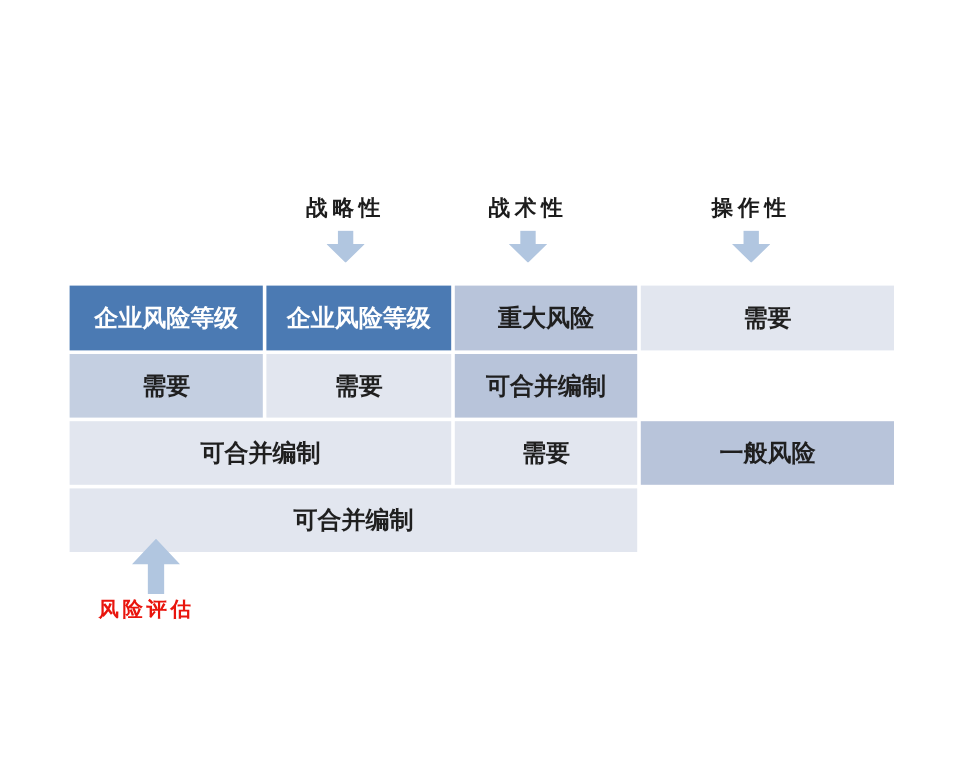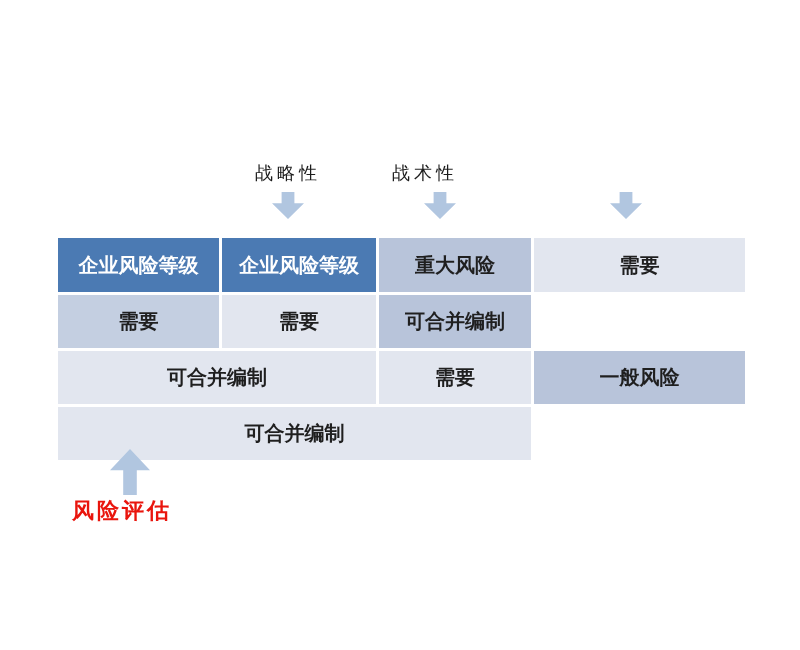--- a/index.html
+++ b/index.html
@@ -16,21 +16,21 @@
     overflow: hidden;
   }
 
   
   .top-label {
     position: absolute;
     top: 161px;
     width: 110px;
     text-align: center;
     font-size: 18px;
-    font-weight: normal;
+    font-weight: bold;
     color: #1c1c1c;
     letter-spacing: 4px;
   }
 
   
   .down-arrow {
     position: absolute;
     top: 192px;
     width: 32px;
     height: 27px;
@@ -81,33 +81,34 @@
   .span2 { grid-column: span 2; }
   .span3 { grid-column: span 3; }
 
   
   .annotation {
     position: absolute;
     left: 60px;
     top: 496px;
     width: 124px;
     text-align: center;
-    font-size: 22px;
+    font-size: 17px;
     font-weight: bold;
     color: var(--annotation-red, #e9150d);
     letter-spacing: 3px;
   }
 </style>
 </head>
 <body>
 
 <div class="canvas">
 
   <div class="top-label" style="left:233px">战略性</div>
-  <div class="top-label" style="left:370px">战术性</div>
+  <div class="top-label" style="left:385px">战术性</div>
+  <div class="top-label" style="left:571px">操作性</div>
 
   <div class="down-arrow" style="left:272px"></div>
   <div class="down-arrow" style="left:424px"></div>
   <div class="down-arrow" style="left:610px"></div>
 
   <div class="risk-table">
 
     <div class="cell th">企业风险等级</div>
     <div class="cell th">企业风险等级</div>
 

